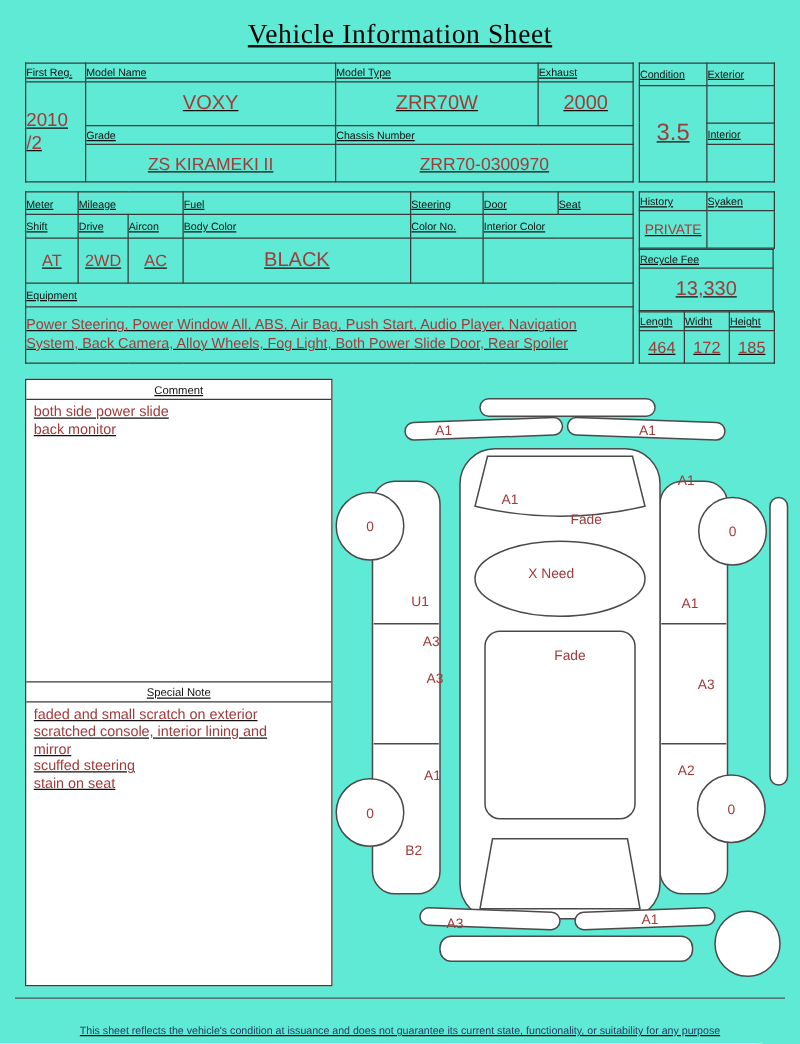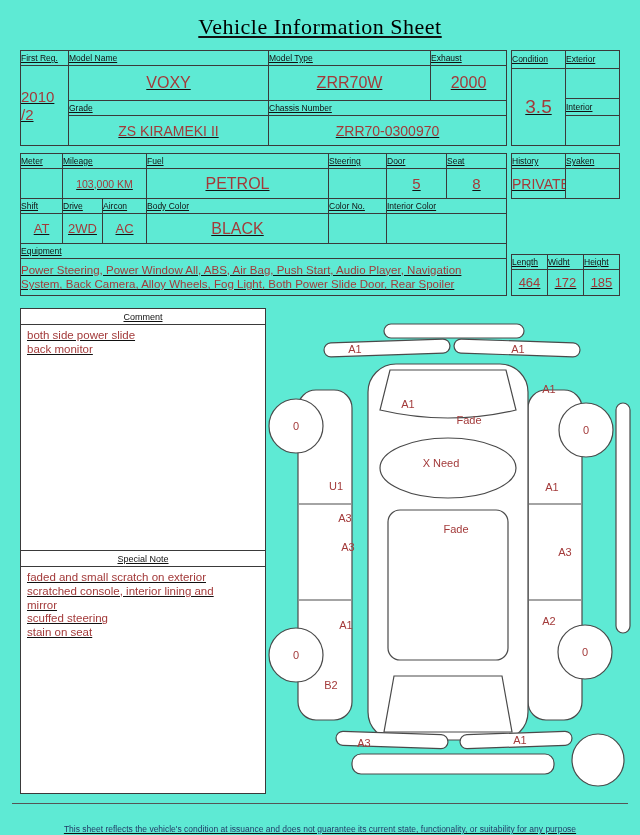--- a/index.html
+++ b/index.html
@@ -118,28 +118,20 @@
       </colgroup>
       <tbody>
           <tr>
         <td class="hdr">Meter</td>
         <td class="hdr" colspan="2">Mileage</td>
         <td class="hdr">Fuel</td>
         <td class="hdr">Steering</td>
         <td class="hdr">Door</td>
         <td class="hdr">Seat</td>
       </tr>
-      <tr style="height:30px;">
-        <td class="val"></td>
-        <td class="val v-sm" colspan="2">103,000 KM</td>
-        <td class="val" style="font-size:16px;">PETROL</td>
-        <td class="val"></td>
-        <td class="val" style="font-size:15px;">5</td>
-        <td class="val" style="font-size:15px;">8</td>
-      </tr>
       <tr>
         <td class="hdr">Shift</td>
         <td class="hdr">Drive</td>
         <td class="hdr">Aircon</td>
         <td class="hdr">Body Color</td>
         <td class="hdr">Color No.</td>
         <td class="hdr" colspan="2">Interior Color</td>
       </tr>
       <tr style="height:30px;">
         <td class="val" style="font-size:13px;">AT</td>
@@ -163,26 +155,36 @@
         <colgroup>
             <col style="width:54px">
             <col style="width:54px">
           </colgroup>
         <tbody>
             <tr>
           <td class="hdr">History</td>
           <td class="hdr">Syaken</td>
         </tr>
         <tr style="height:30px;">
-          <td class="val" style="font-size:14px;">PRIVATE</td>
+          <td class="val" style="font-size:11px;">PRIVATE</td>
           <td class="val"></td>
         </tr>
       </tbody>
         </table>
 
+      <table class="tbl">
+        <tbody>
+            <tr>
+          <td class="hdr">Recycle Fee</td>
+        </tr>
+        <tr style="height:34px;">
+          <td class="val" style="font-size:16px;">13,330</td>
+        </tr>
+      </tbody>
+        </table>
 
       <table class="tbl">
         <colgroup>
             <col style="width:36px">
             <col style="width:36px">
             <col style="width:36px">
           </colgroup>
         <tbody>
             <tr>
           <td class="hdr">Length</td>

